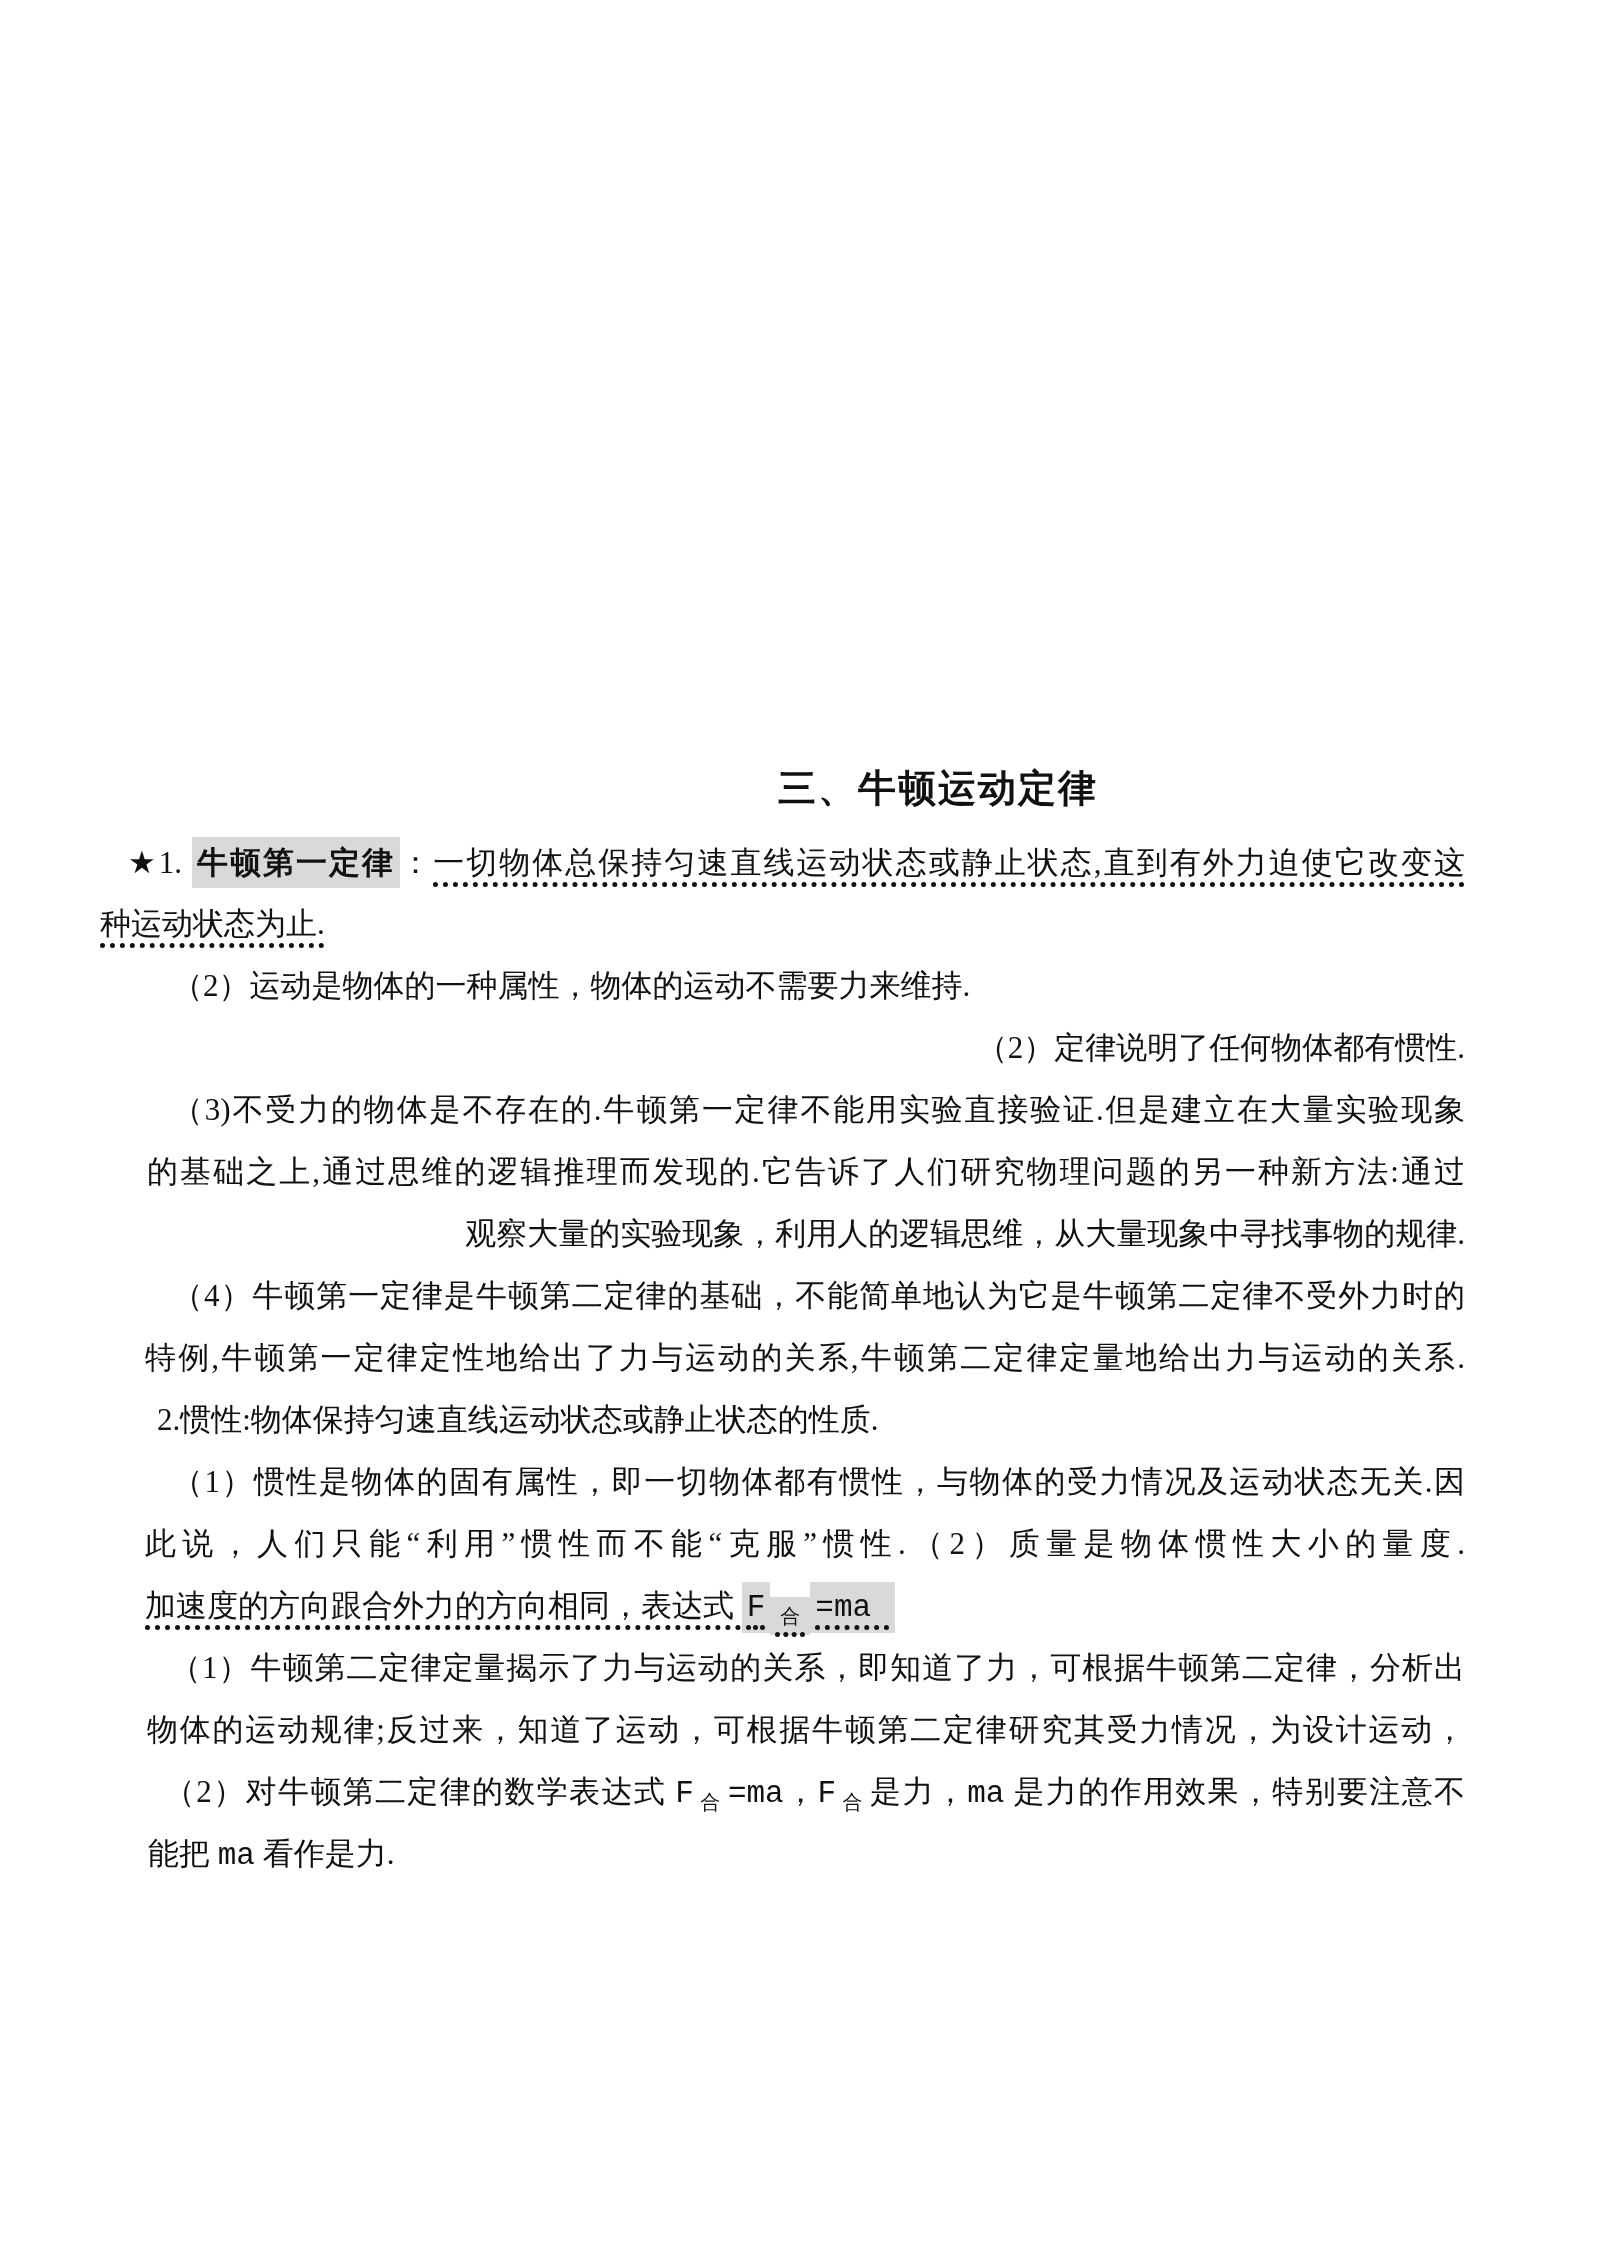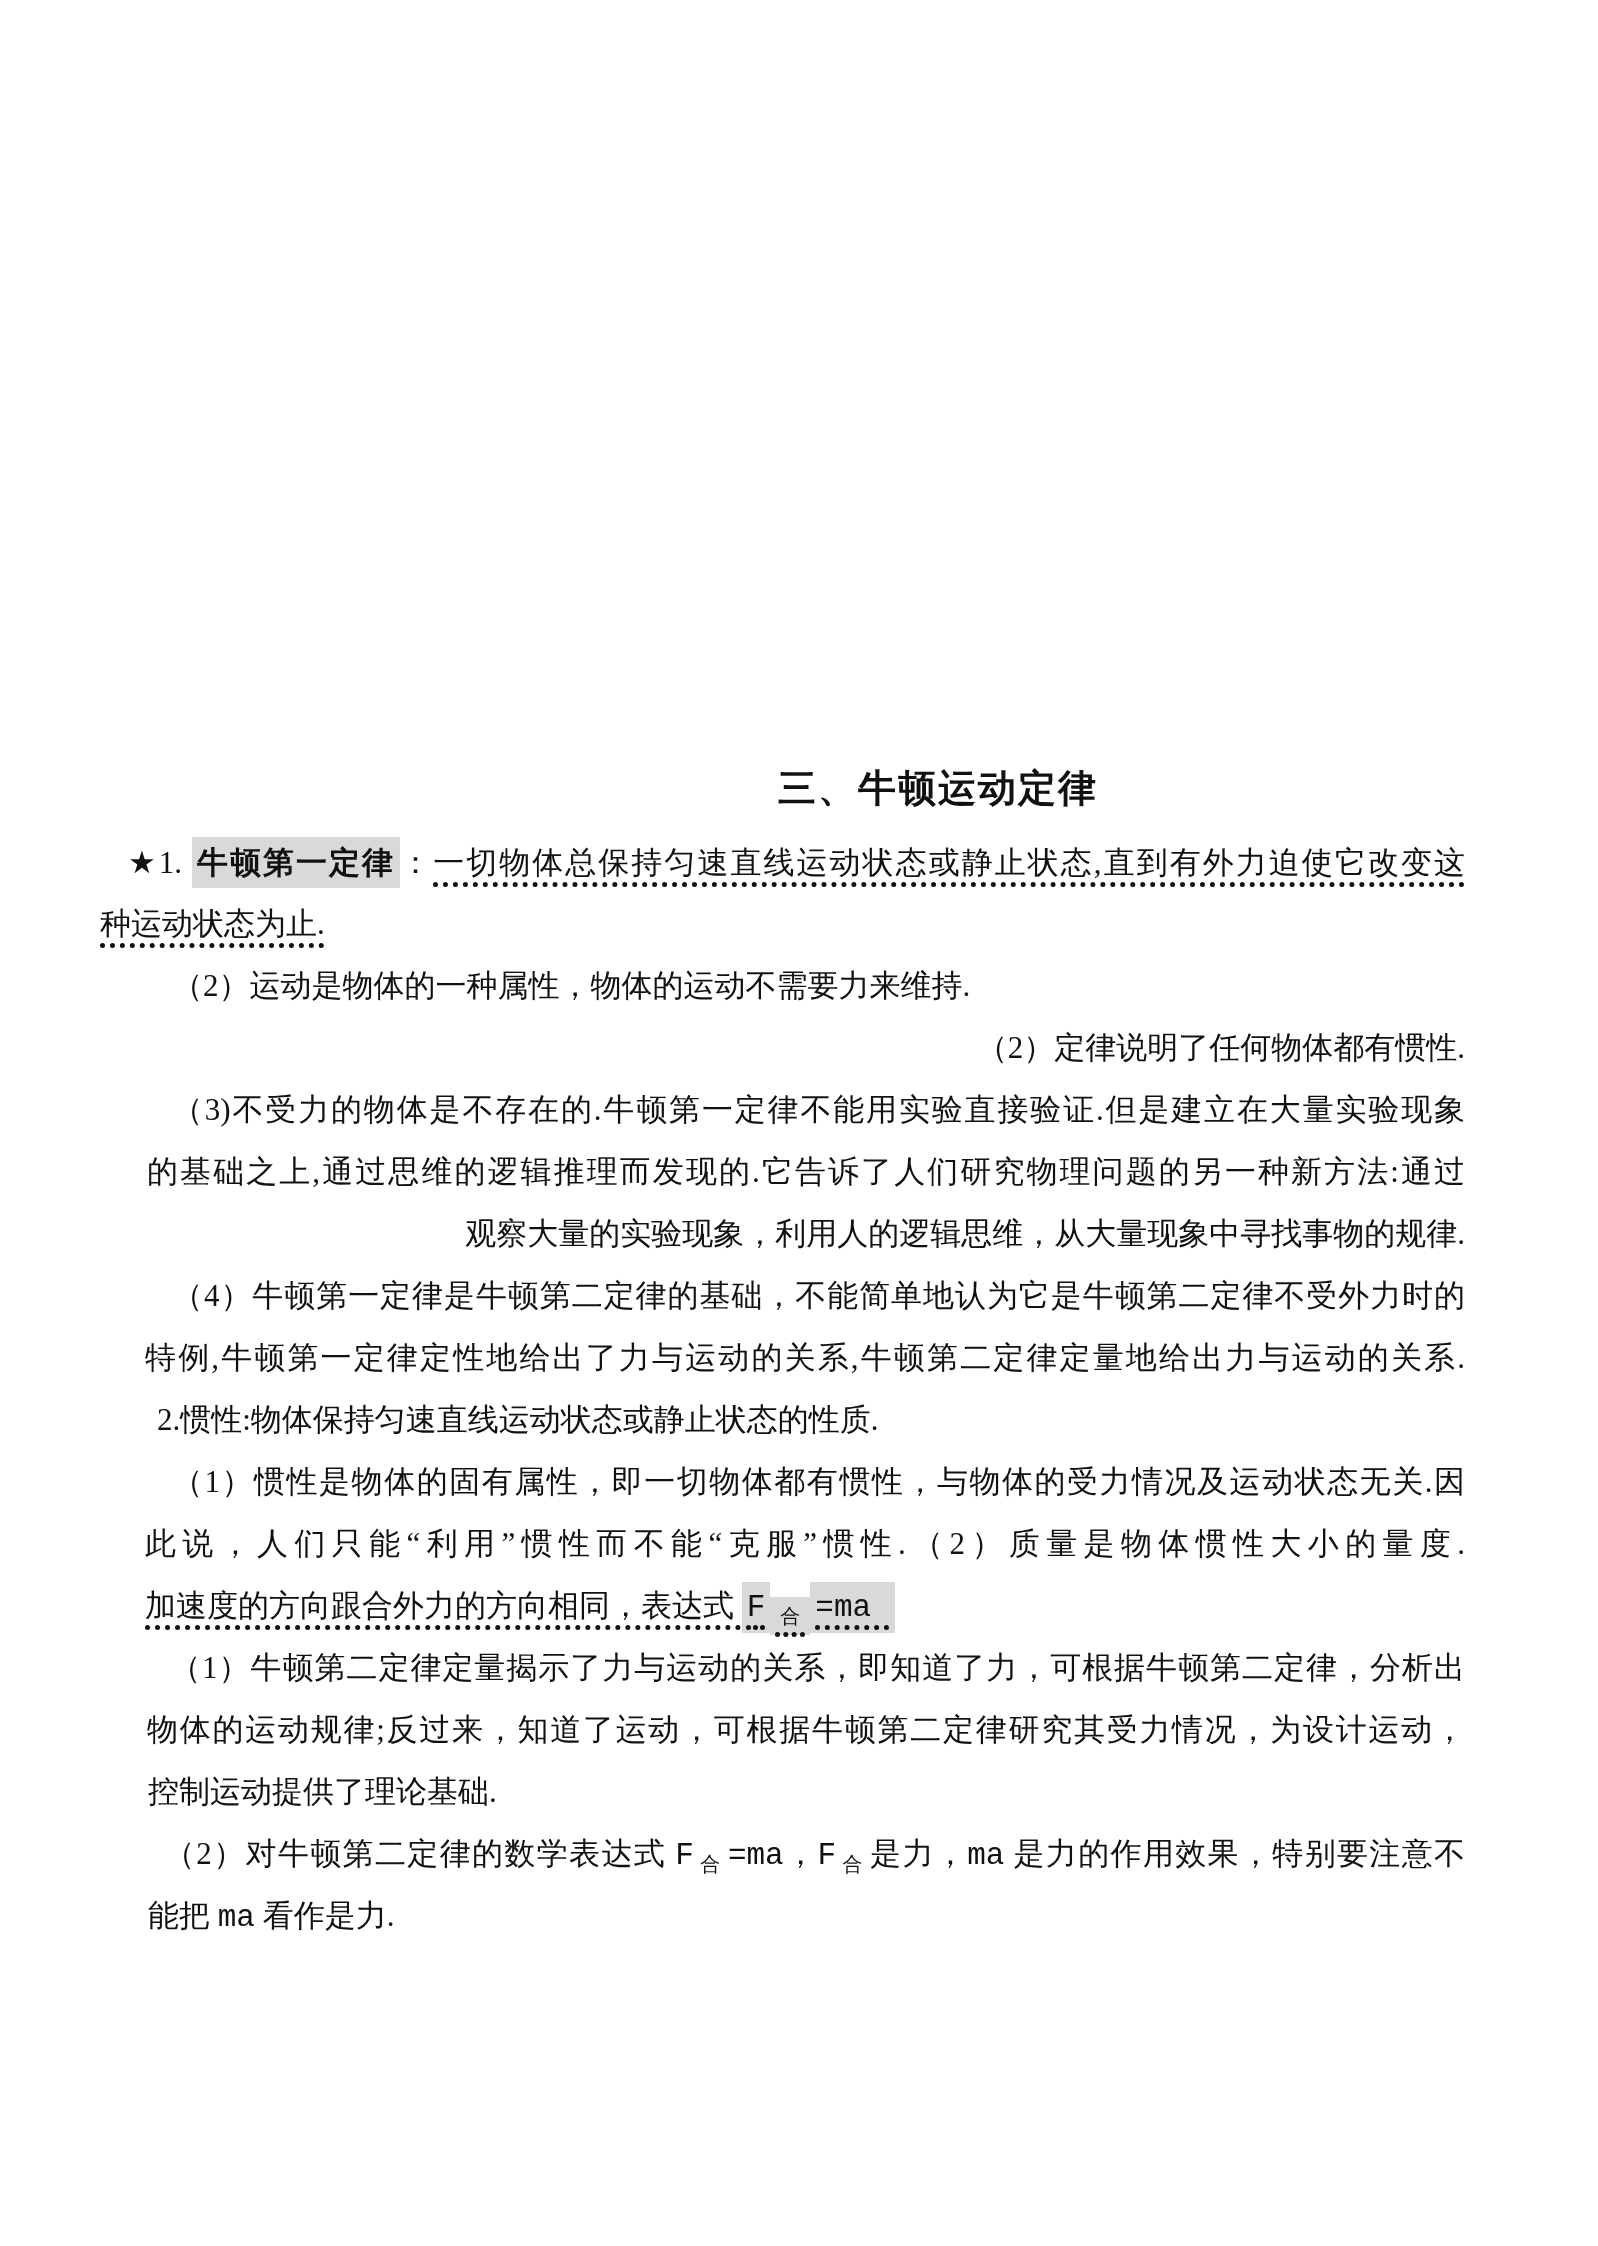--- a/index.html
+++ b/index.html
@@ -76,17 +76,16 @@
       <div class="line justify" style="padding-left: 47px;"><span class="seg">的基础之上,通过思维的逻辑推理而发现的.它告诉了人们研究物理问题的另一种新方法:通过</span></div>
       <div class="line" style="padding-left: 47px; text-align: right;"><span class="seg">观察大量的实验现象，利用人的逻辑思维，从大量现象中寻找事物的规律.</span></div>
       <div class="line justify" style="padding-left: 72px;"><span class="seg">（4）牛顿第一定律是牛顿第二定律的基础，不能简单地认为它是牛顿第二定律不受外力时的</span></div>
       <div class="line justify" style="padding-left: 45px;"><span class="seg">特例,牛顿第一定律定性地给出了力与运动的关系,牛顿第二定律定量地给出力与运动的关系.</span></div>
       <div class="line" style="padding-left: 57px;"><span class="seg">2.惯性:物体保持匀速直线运动状态或静止状态的性质.</span></div>
       <div class="line justify" style="padding-left: 72px;"><span class="seg">（1）惯性是物体的固有属性，即一切物体都有惯性，与物体的受力情况及运动状态无关.因</span></div>
       <div class="line justify" style="padding-left: 45px;"><span class="seg">此说，人们只能“利用”惯性而不能“克服”惯性.（2）质量是物体惯性大小的量度.</span></div>
       <div class="line" style="padding-left: 45px;"><span class="seg ul">加速度的方向跟合外力的方向相同，表达式 </span><span class="seg mono hl ul">F</span><span class="seg sub hl ul"> 合 </span><span class="seg mono hl ul">=ma&nbsp;</span></div>
       <div class="line justify" style="padding-left: 70px;"><span class="seg">（1）牛顿第二定律定量揭示了力与运动的关系，即知道了力，可根据牛顿第二定律，分析出</span></div>
       <div class="line justify" style="padding-left: 47px;"><span class="seg">物体的运动规律;反过来，知道了运动，可根据牛顿第二定律研究其受力情况，为设计运动，</span></div>
-      <div class="line" style="padding-left: 48px;"><span class="seg">控制运动提供了理论基础.</span></div>
       <div class="line justify" style="padding-left: 64px;"><span class="seg">（2）对牛顿第二定律的数学表达式 </span><span class="seg mono">F</span><span class="seg sub"> 合 </span><span class="seg mono">=ma</span><span class="seg">，</span><span class="seg mono">F</span><span class="seg sub"> 合 </span><span class="seg"> 是力，</span><span class="seg mono">ma</span><span class="seg"> 是力的作用效果，特别要注意不</span></div>
       <div class="line" style="padding-left: 48px;"><span class="seg">能把 </span><span class="seg mono">ma</span><span class="seg"> 看作是力.</span></div>
     </div>
 </div>
 
 </body></html>

